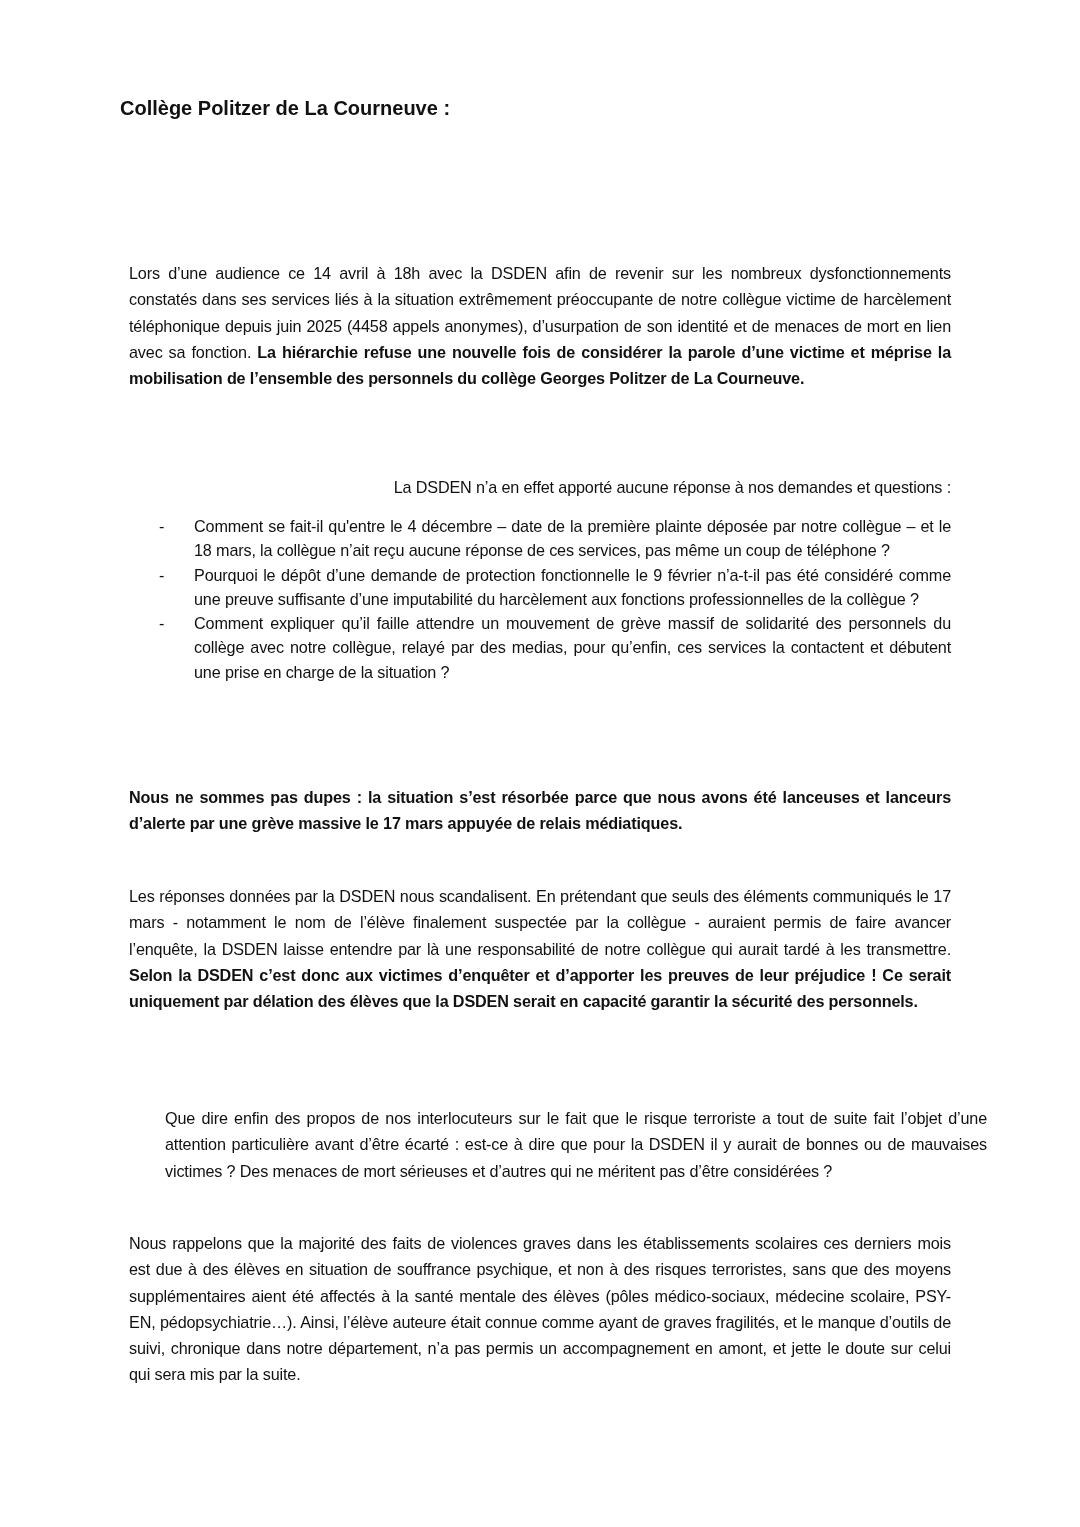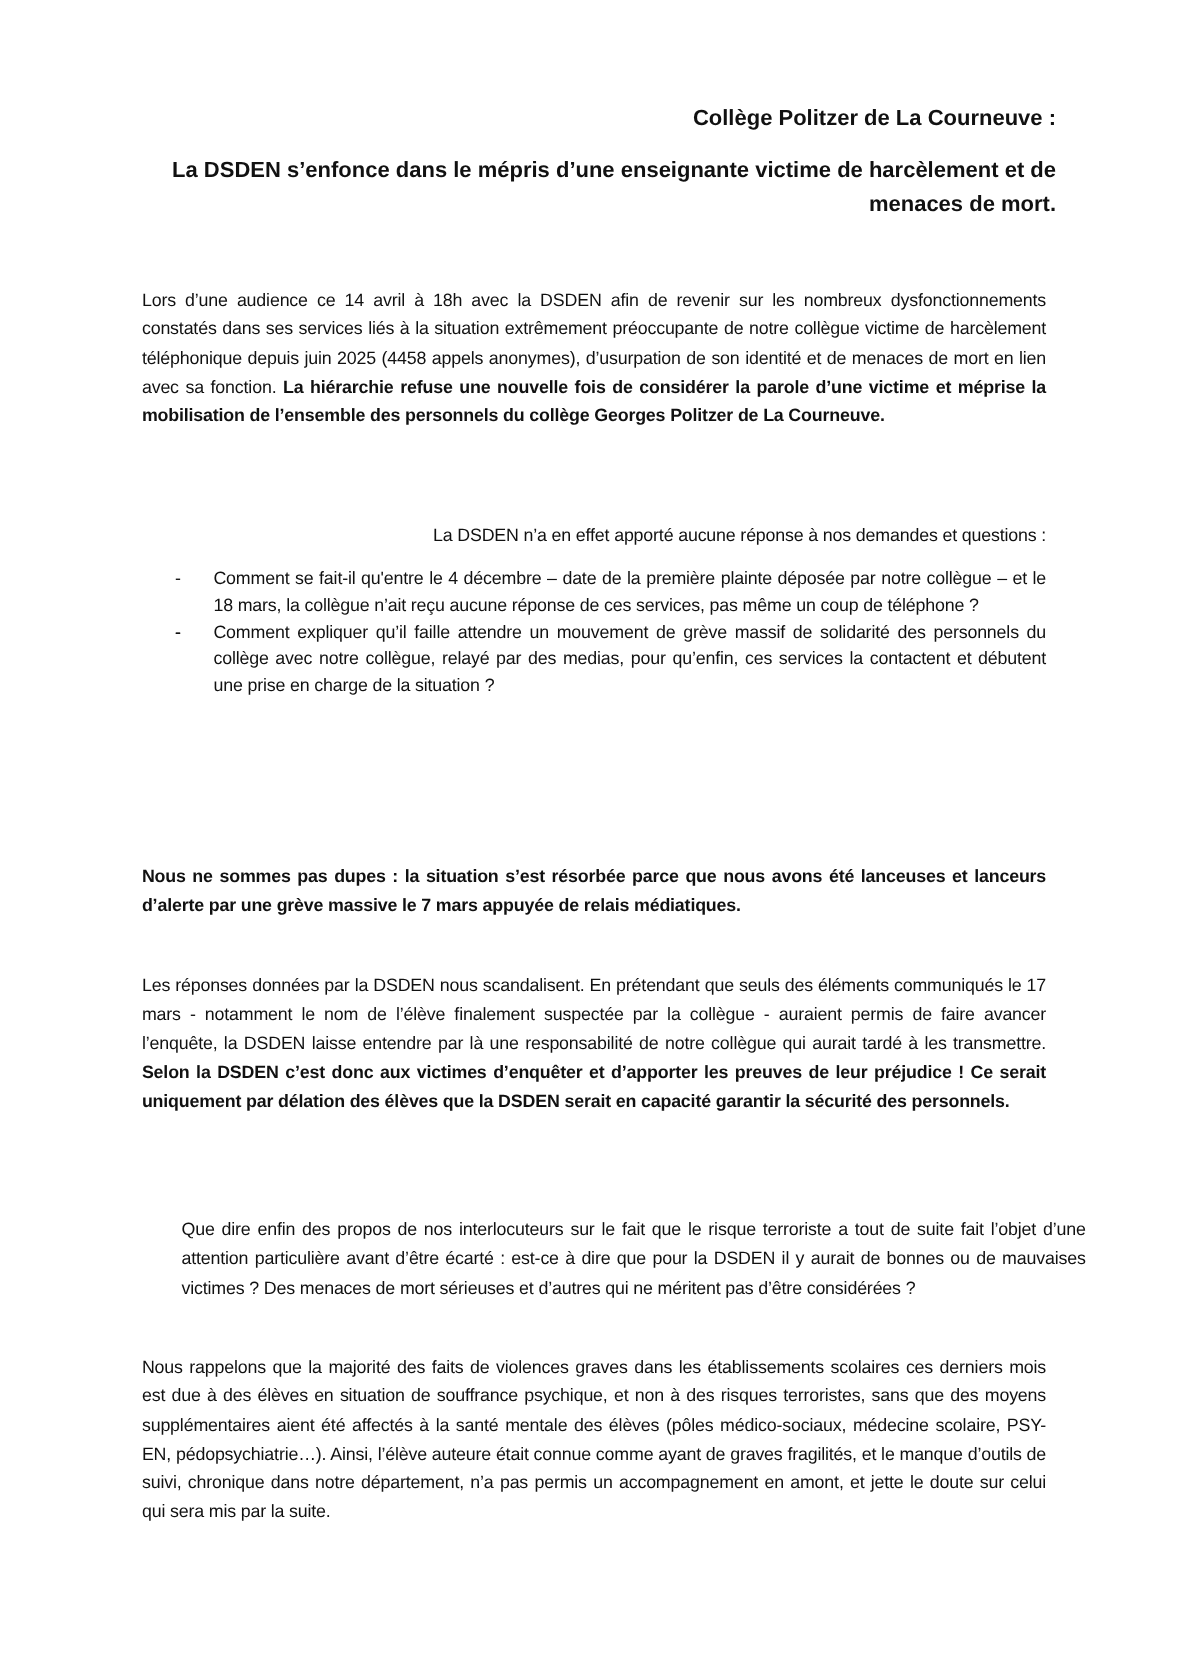--- a/index.html
+++ b/index.html
@@ -19,21 +19,21 @@
       position: absolute;
       left: 0;
       top: 0;
       width: 1080px;
       height: 1527px;
     }
     .title {
       position: absolute;
       left: 120px;
       width: 840px;
-      text-align: right;
+      text-align: left;
       font-weight: bold;
       font-size: 20px;
       line-height: 30px;
       margin: 0;
     }
     .title-1 { top: 93px; }
     .title-2 { top: 140px; line-height: 31px; }
     .para {
       position: absolute;
       left: 129px;
@@ -74,41 +74,41 @@
     .p4 { top: 883px; }
     .p5 { top: 1105px; margin-left: 36px; }
     .p6 { top: 1230px; }
   </style>
 </head>
 <body>
 
 <div class="page">
 
   <h1 class="title title-1">Collège Politzer de La Courneuve :</h1>
-  <h2 class="title title-2">La DSDEN s’enfonce dans le mépris d’une enseignante victime de harcèlement et de menaces de mort.</h2>
 
   <p class="para p1"><span>Lors d’une audience ce 14 avril à 18h avec la DSDEN afin de revenir sur les nombreux dysfonctionnements constatés dans ses services liés à la situation extrêmement préoccupante de notre collègue victime de harcèlement téléphonique depuis juin 2025 (4458 appels anonymes), d’usurpation de son identité et de menaces de mort en lien avec sa fonction. </span><b>La hiérarchie refuse une nouvelle fois de considérer la parole d’une victime et méprise la mobilisation de l’ensemble des personnels du collège Georges Politzer de La Courneuve.</b></p>
 
   <p class="para p2">La DSDEN n’a en effet apporté aucune réponse à nos demandes et questions :</p>
 
   <ul class="list">
     <li>
       <span class="dash">-</span>
       <span>Comment se fait-il qu'entre le 4 décembre – date de la première plainte déposée par notre collègue – et le 18 mars, la collègue n’ait reçu aucune réponse de ces services, pas même un coup de téléphone ?</span>
     </li>
     <li>
       <span class="dash">-</span>
+      <span>Pourquoi le dépôt d’une demande de protection fonctionnelle le 9 février n’a-t-il pas été considéré comme une preuve suffisante d’une imputabilité du harcèlement aux fonctions professionnelles de la collègue ?</span>
     </li>
     <li>
       <span class="dash">-</span>
       <span>Comment expliquer qu’il faille attendre un mouvement de grève massif de solidarité des personnels du collège avec notre collègue, relayé par des medias, pour qu’enfin, ces services la contactent et débutent une prise en charge de la situation ?</span>
     </li>
   </ul>
 
-  <p class="para p3">Nous ne sommes pas dupes : la situation s’est résorbée parce que nous avons été lanceuses et lanceurs d’alerte par une grève massive le 7 mars appuyée de relais médiatiques.</p>
+  <p class="para p3">Nous ne sommes pas dupes : la situation s’est résorbée parce que nous avons été lanceuses et lanceurs d’alerte par une grève massive le 17 mars appuyée de relais médiatiques.</p>
 
   <p class="para p4"><span>Les réponses données par la DSDEN nous scandalisent. En prétendant que seuls des éléments communiqués le 17 mars - notamment le nom de l’élève finalement suspectée par la collègue - auraient permis de faire avancer l’enquête, la DSDEN laisse entendre par là une responsabilité de notre collègue qui aurait tardé à les transmettre. </span><b>Selon la DSDEN c’est donc aux victimes d’enquêter et d’apporter les preuves de leur préjudice ! Ce serait uniquement par délation des élèves que la DSDEN serait en capacité garantir la sécurité des personnels.</b></p>
 
   <p class="para p5">Que dire enfin des propos de nos interlocuteurs sur le fait que le risque terroriste a tout de suite fait l’objet d’une attention particulière avant d’être écarté : est-ce à dire que pour la DSDEN il y aurait de bonnes ou de mauvaises victimes ? Des menaces de mort sérieuses et d’autres qui ne méritent pas d’être considérées ?</p>
 
   <p class="para p6">Nous rappelons que la majorité des faits de violences graves dans les établissements scolaires ces derniers mois est due à des élèves en situation de souffrance psychique, et non à des risques terroristes, sans que des moyens supplémentaires aient été affectés à la santé mentale des élèves (pôles médico-sociaux, médecine scolaire, PSY-EN, pédopsychiatrie…). Ainsi, l’élève auteure était connue comme ayant de graves fragilités, et le manque d’outils de suivi, chronique dans notre département, n’a pas permis un accompagnement en amont, et jette le doute sur celui qui sera mis par la suite.</p>
 
 </div>
 
 </body></html>

